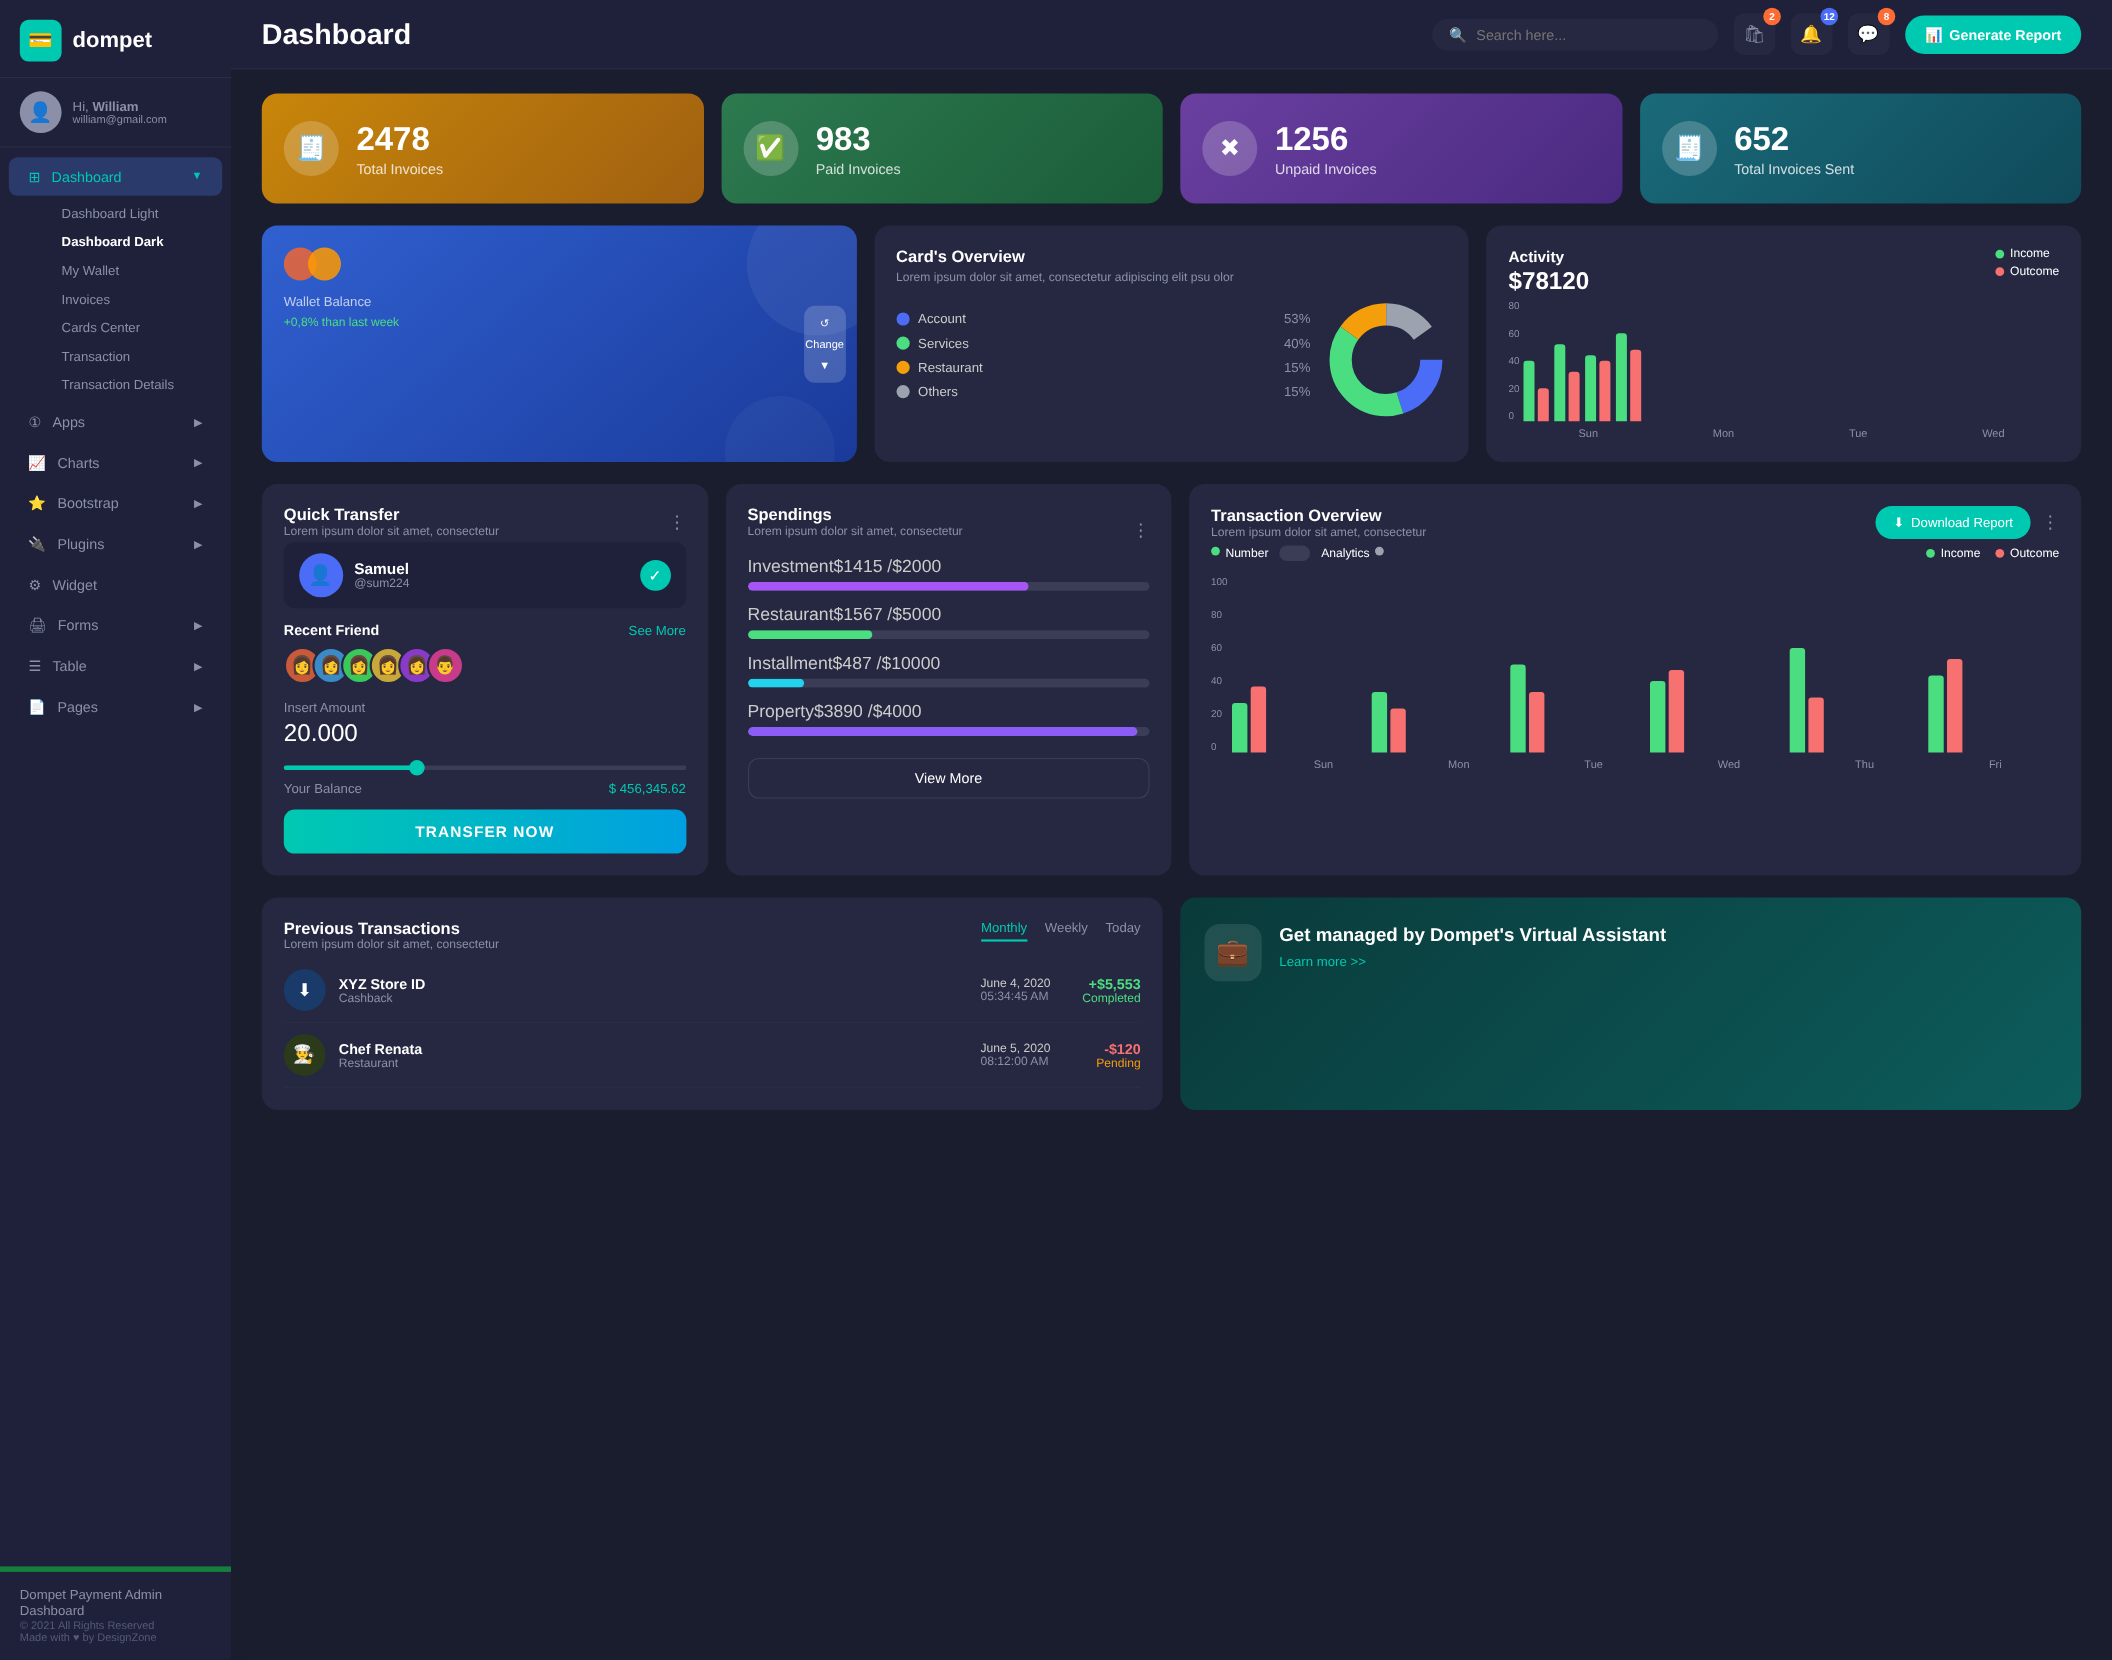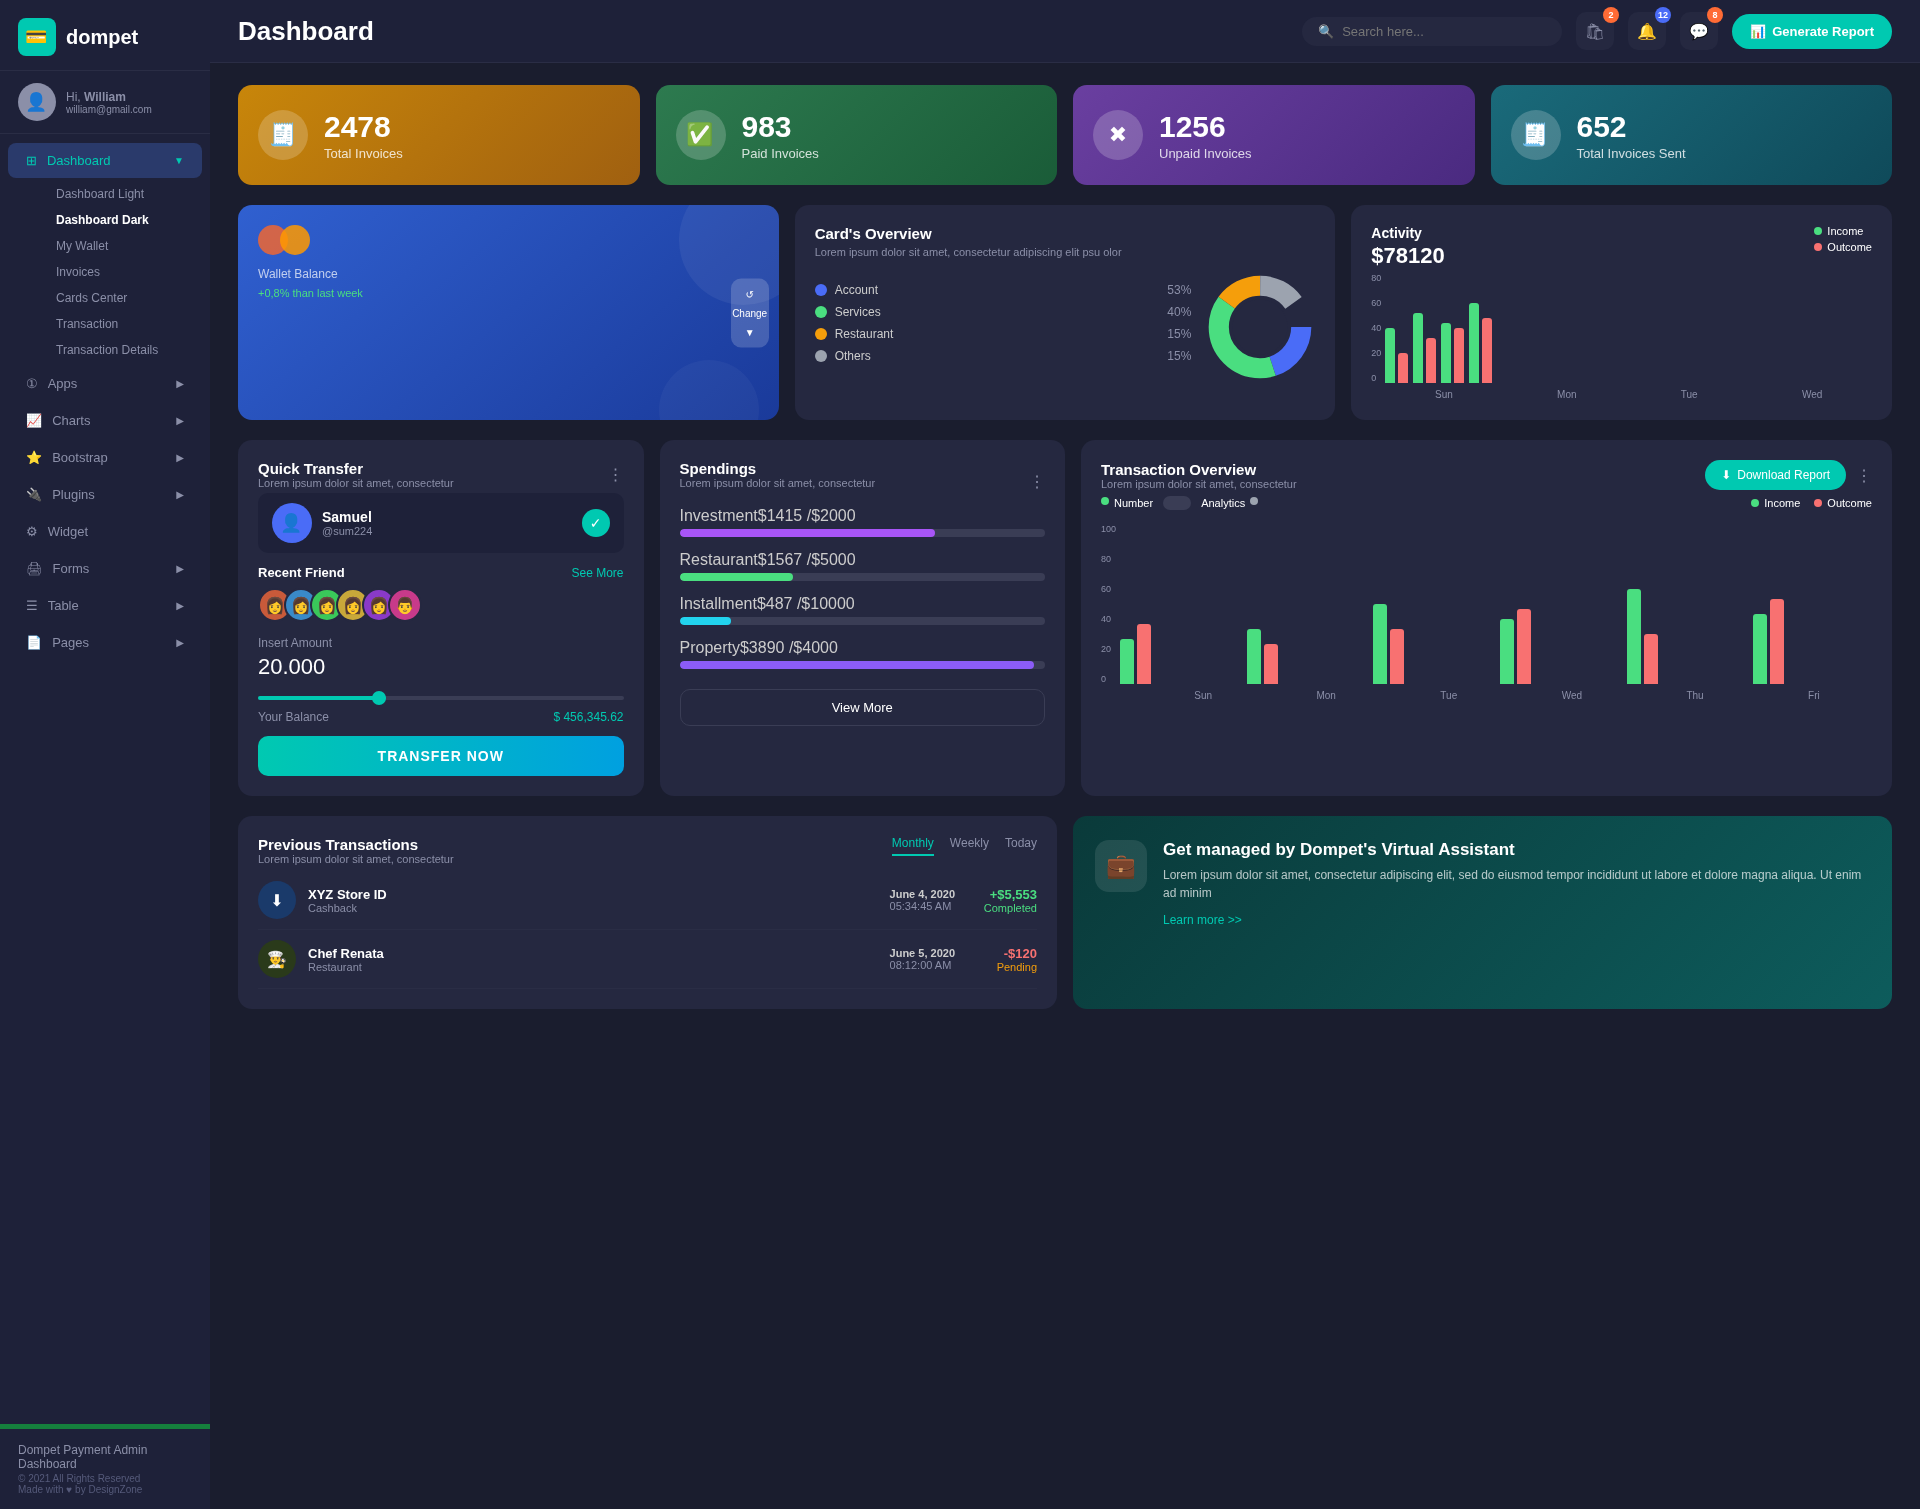--- a/index.html
+++ b/index.html
@@ -137,21 +137,21 @@
     .prev-tx { background: #252840; border-radius: 14px; padding: 20px; }
     .prev-tx-header { display: flex; align-items: flex-start; justify-content: space-between; margin-bottom: 6px; }
     .filter-tabs { display: flex; gap: 16px; font-size: 12px; }
     .filter-tab { cursor: pointer; color: #8b8fa8; padding-bottom: 4px; }
     .filter-tab.active { color: #00c9b1; border-bottom: 2px solid #00c9b1; }
     .tx-list-item { display: flex; align-items: center; gap: 12px; padding: 10px 0; border-bottom: 1px solid #2a2d45; }
     .tx-icon { width: 38px; height: 38px; border-radius: 50%; background: #2a3a5a; display: flex; align-items: center; justify-content: center; font-size: 16px; }
     .tx-info .tx-name { font-size: 13px; font-weight: 600; }
     .tx-info .tx-type { font-size: 11px; color: #8b8fa8; }
     .tx-date { font-size: 11px; color: #8b8fa8; margin-left: auto; }
-    .tx-date .date { font-weight: 700; color: #ccc; text-align: center; }
+    .tx-date .date { font-weight: 400; color: #ccc; text-align: center; }
     .tx-amount-col { text-align: right; min-width: 70px; }
     .tx-amount-col .amount { font-size: 13px; font-weight: 700; color: #4ade80; }
     .tx-amount-col .status { font-size: 11px; color: #4ade80; }
 
     
     .va-card { background: linear-gradient(135deg, #0a3a3a, #0d5c5c); border-radius: 14px; padding: 24px 22px; display: flex; align-items: flex-start; gap: 16px; }
     .va-icon { width: 52px; height: 52px; background: rgba(255,255,255,0.1); border-radius: 14px; display: flex; align-items: center; justify-content: center; font-size: 24px; flex-shrink: 0; }
     .va-title { font-size: 17px; font-weight: 700; margin-bottom: 6px; }
     .va-desc { font-size: 12px; color: rgba(255,255,255,0.7); line-height: 1.5; margin-bottom: 10px; }
     .va-link { color: #00c9b1; font-size: 12px; cursor: pointer; }
@@ -644,20 +644,19 @@
               <div class="amount" style="color:#f87171;">-$120</div>
               <div class="status" style="color:#f59e0b;">Pending</div>
             </div>
           </div>
         </div>
 
         <div class="va-card">
           <div class="va-icon">💼</div>
           <div>
             <div class="va-title">Get managed by Dompet's Virtual Assistant</div>
-            <div class="va-desc">Lorem ipsum dolor sit amet, consectetur adipiscing elit, sed do eiusmod tempor incididunt ut labore et dolore magna aliqua. Ut enim ad minim</div>
             <span class="va-link">Learn more &gt;&gt;</span>
           </div>
         </div>
       </div>
     </div>
   </main>
 </div>
 
 </body></html>

